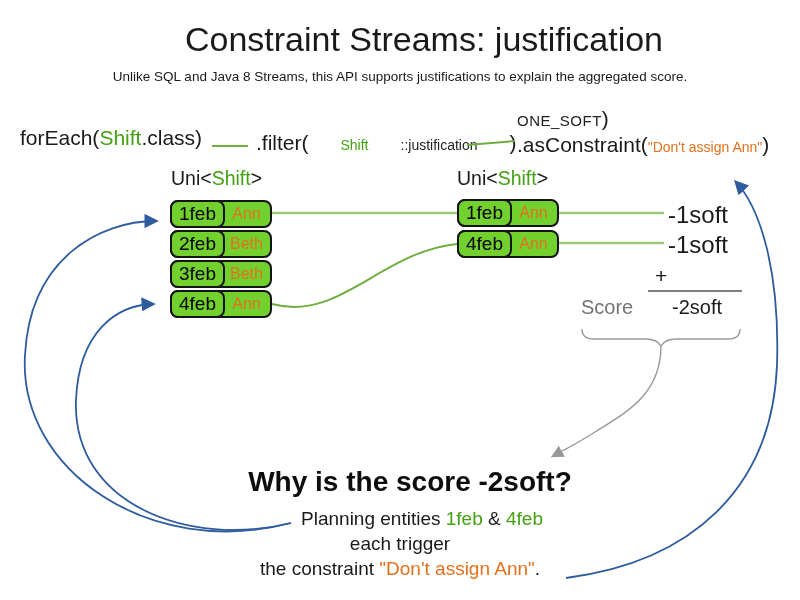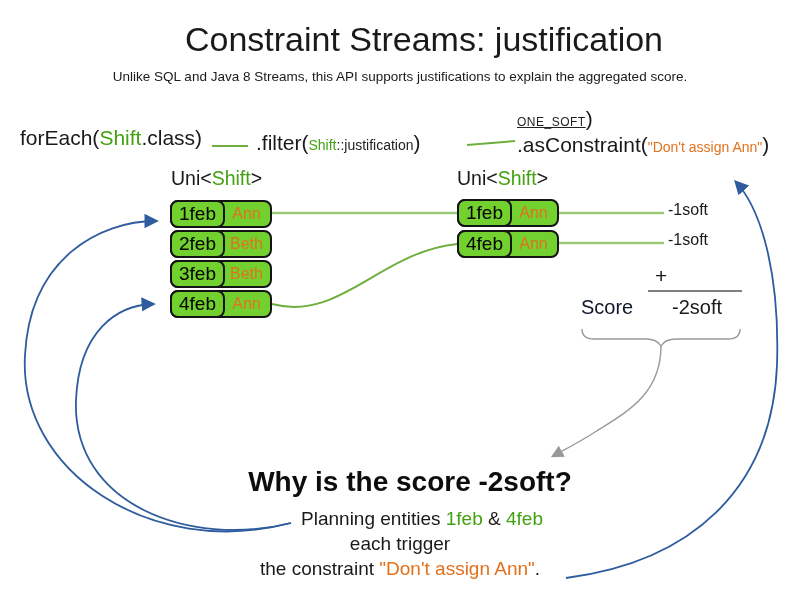--- a/index.html
+++ b/index.html
@@ -25,21 +25,21 @@
     left:0;right:0;top:69px;text-align:center;
     font-size:13.5px;color:#1a1a1a;white-space:nowrap;
   }
   .code{
     display:flex;align-items:baseline;white-space:pre;
     font-size:21px;color:#1a1a1a;
   }
   .code .tok-green{color:var(--green-text);}
   .code .sm{font-size:14px;color:#222;}
   .code .sm-green{font-size:14px;color:var(--green-text);}
-  .code .sm-caps{font-size:12px;color:#222;letter-spacing:.5px;text-decoration:underline;}
+  .code .sm-caps{font-size:15px;color:#222;letter-spacing:.5px;}
   .code .str{font-size:14px;color:var(--orange);}
   .stream-header{
     font-size:19.5px;color:#1a1a1a;white-space:nowrap;
   }
   .stream-header .tok-green{color:var(--green-text);}
   .srow{
     position:absolute;width:102px;height:28px;box-sizing:border-box;
     background:var(--cell-fill);border:2px solid #141414;border-radius:8px;
     z-index:2;
   }
@@ -47,23 +47,23 @@
     position:absolute;left:-2px;top:-2px;width:55px;height:28px;box-sizing:border-box;
     background:var(--cell-fill);border:2px solid #141414;border-radius:8px;
     display:flex;align-items:center;justify-content:center;
     font-size:19px;color:#000;
   }
   .srow .emp{
     position:absolute;left:53px;right:2px;top:0;bottom:0;
     display:flex;align-items:center;justify-content:center;
     font-size:16px;color:var(--orange);
   }
-  .weight{font-size:16px;color:#1a1a1a;white-space:nowrap;}
+  .weight{font-size:24px;color:#1a1a1a;white-space:nowrap;}
   .plus{font-size:21px;color:#1a1a1a;}
-  .score-label{font-size:20px;color:#0f172a;}
+  .score-label{font-size:20px;color:#737373;}
   .score-total{font-size:20px;color:#1a1a1a;}
   .why{
     left:0;right:0;top:466px;text-align:center;
     font-size:28px;font-weight:bold;color:#0d0d0d;white-space:nowrap;padding-left:20px;
   }
   .expl{
     left:0;right:0;text-align:center;font-size:19px;color:#1a1a1a;white-space:nowrap;
   }
   .expl .tok-green{color:var(--green-text);}
   .expl .tok-orange{color:var(--orange);}
@@ -111,21 +111,21 @@
     <path d="M566,578 C690,562 772,490 777,365 C780,270 760,208 736,182" class="ln-blue" marker-end="url(#headBlue)"></path>
   </svg>
 
   <div class="abs title">Constraint Streams: justification</div>
   <div class="abs subtitle">Unlike SQL and Java 8 Streams, this API supports justifications to explain the aggregated score.</div>
 
   <div class="abs code" style="left:20px;top:126px;">
     <span>forEach(</span><span class="tok-green">Shift</span><span>.class)</span>
   </div>
 
-  <div class="abs code" style="left:256px;top:131px;">
+  <div class="abs code" style="left:256px;top:131px;gap:32px;">
     <span>.filter(</span><span class="sm-green">Shift</span><span class="sm">::justification</span><span>)</span>
   </div>
 
   <div class="abs code" style="left:517px;top:107px;">
     <span class="sm-caps">ONE_SOFT</span><span>)</span>
   </div>
   <div class="abs code" style="left:517px;top:133px;">
     <span>.asConstraint(</span><span class="str">"Don't assign Ann"</span><span>)</span>
   </div>
 

